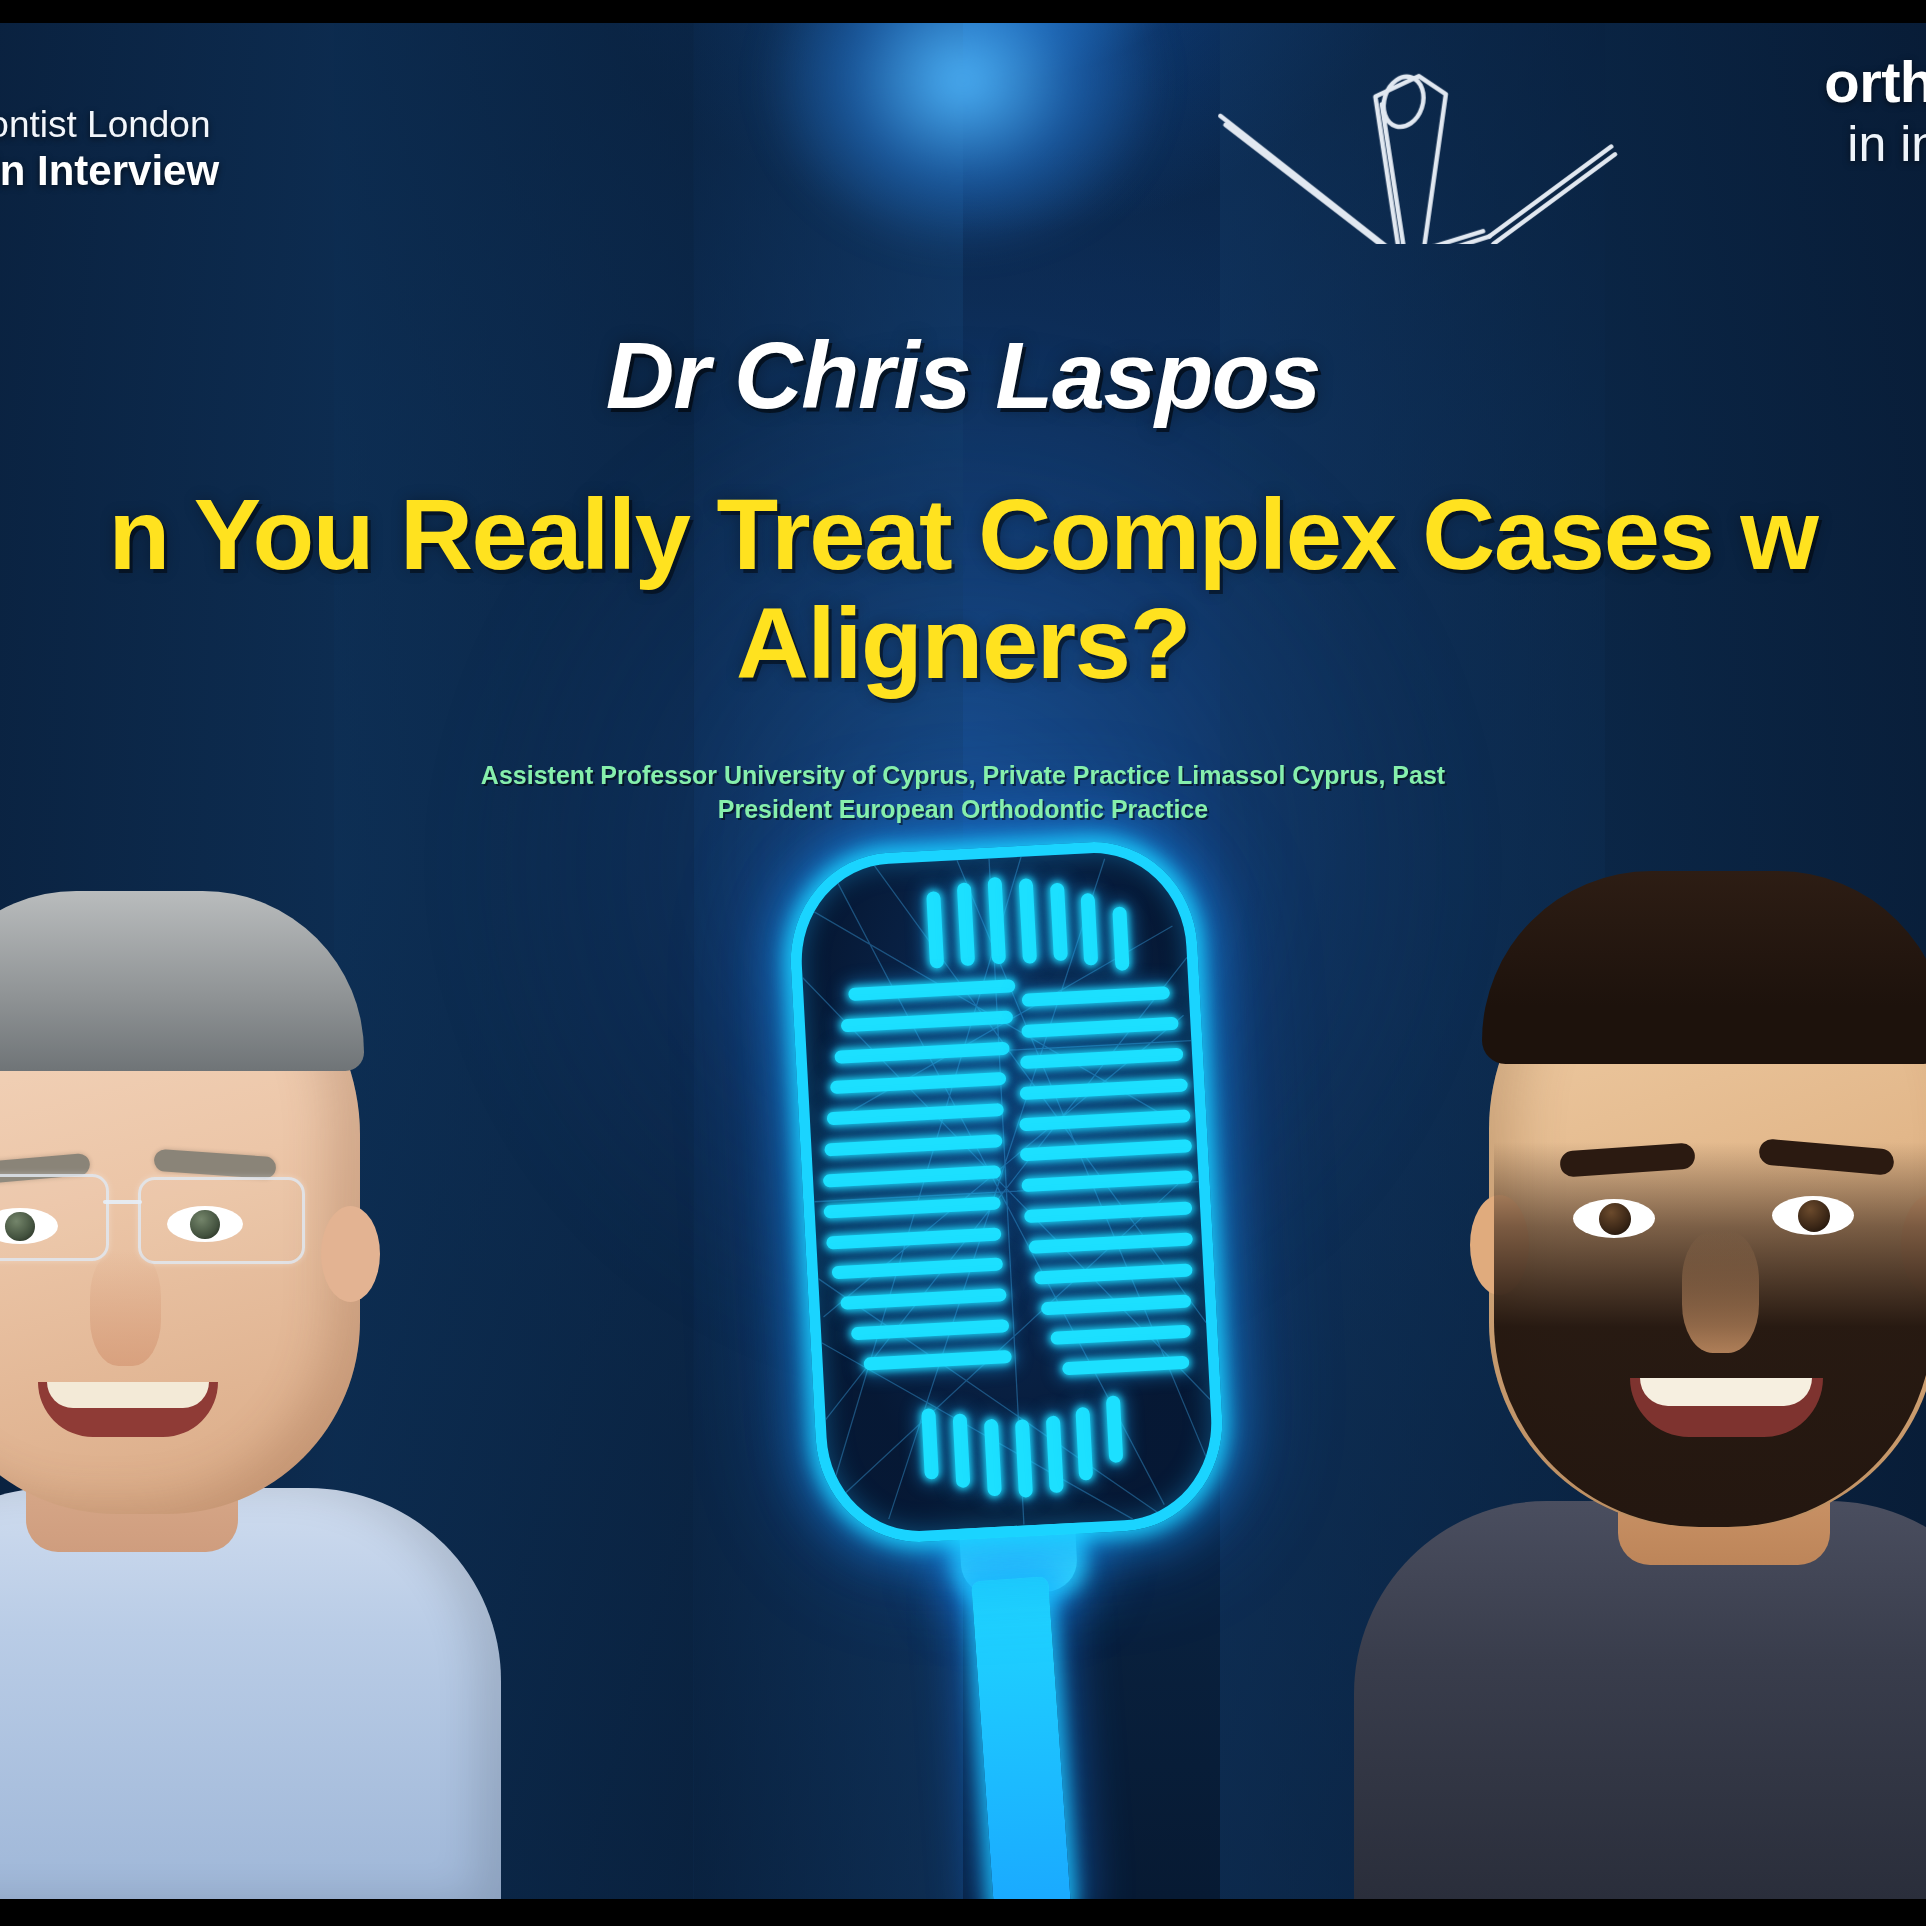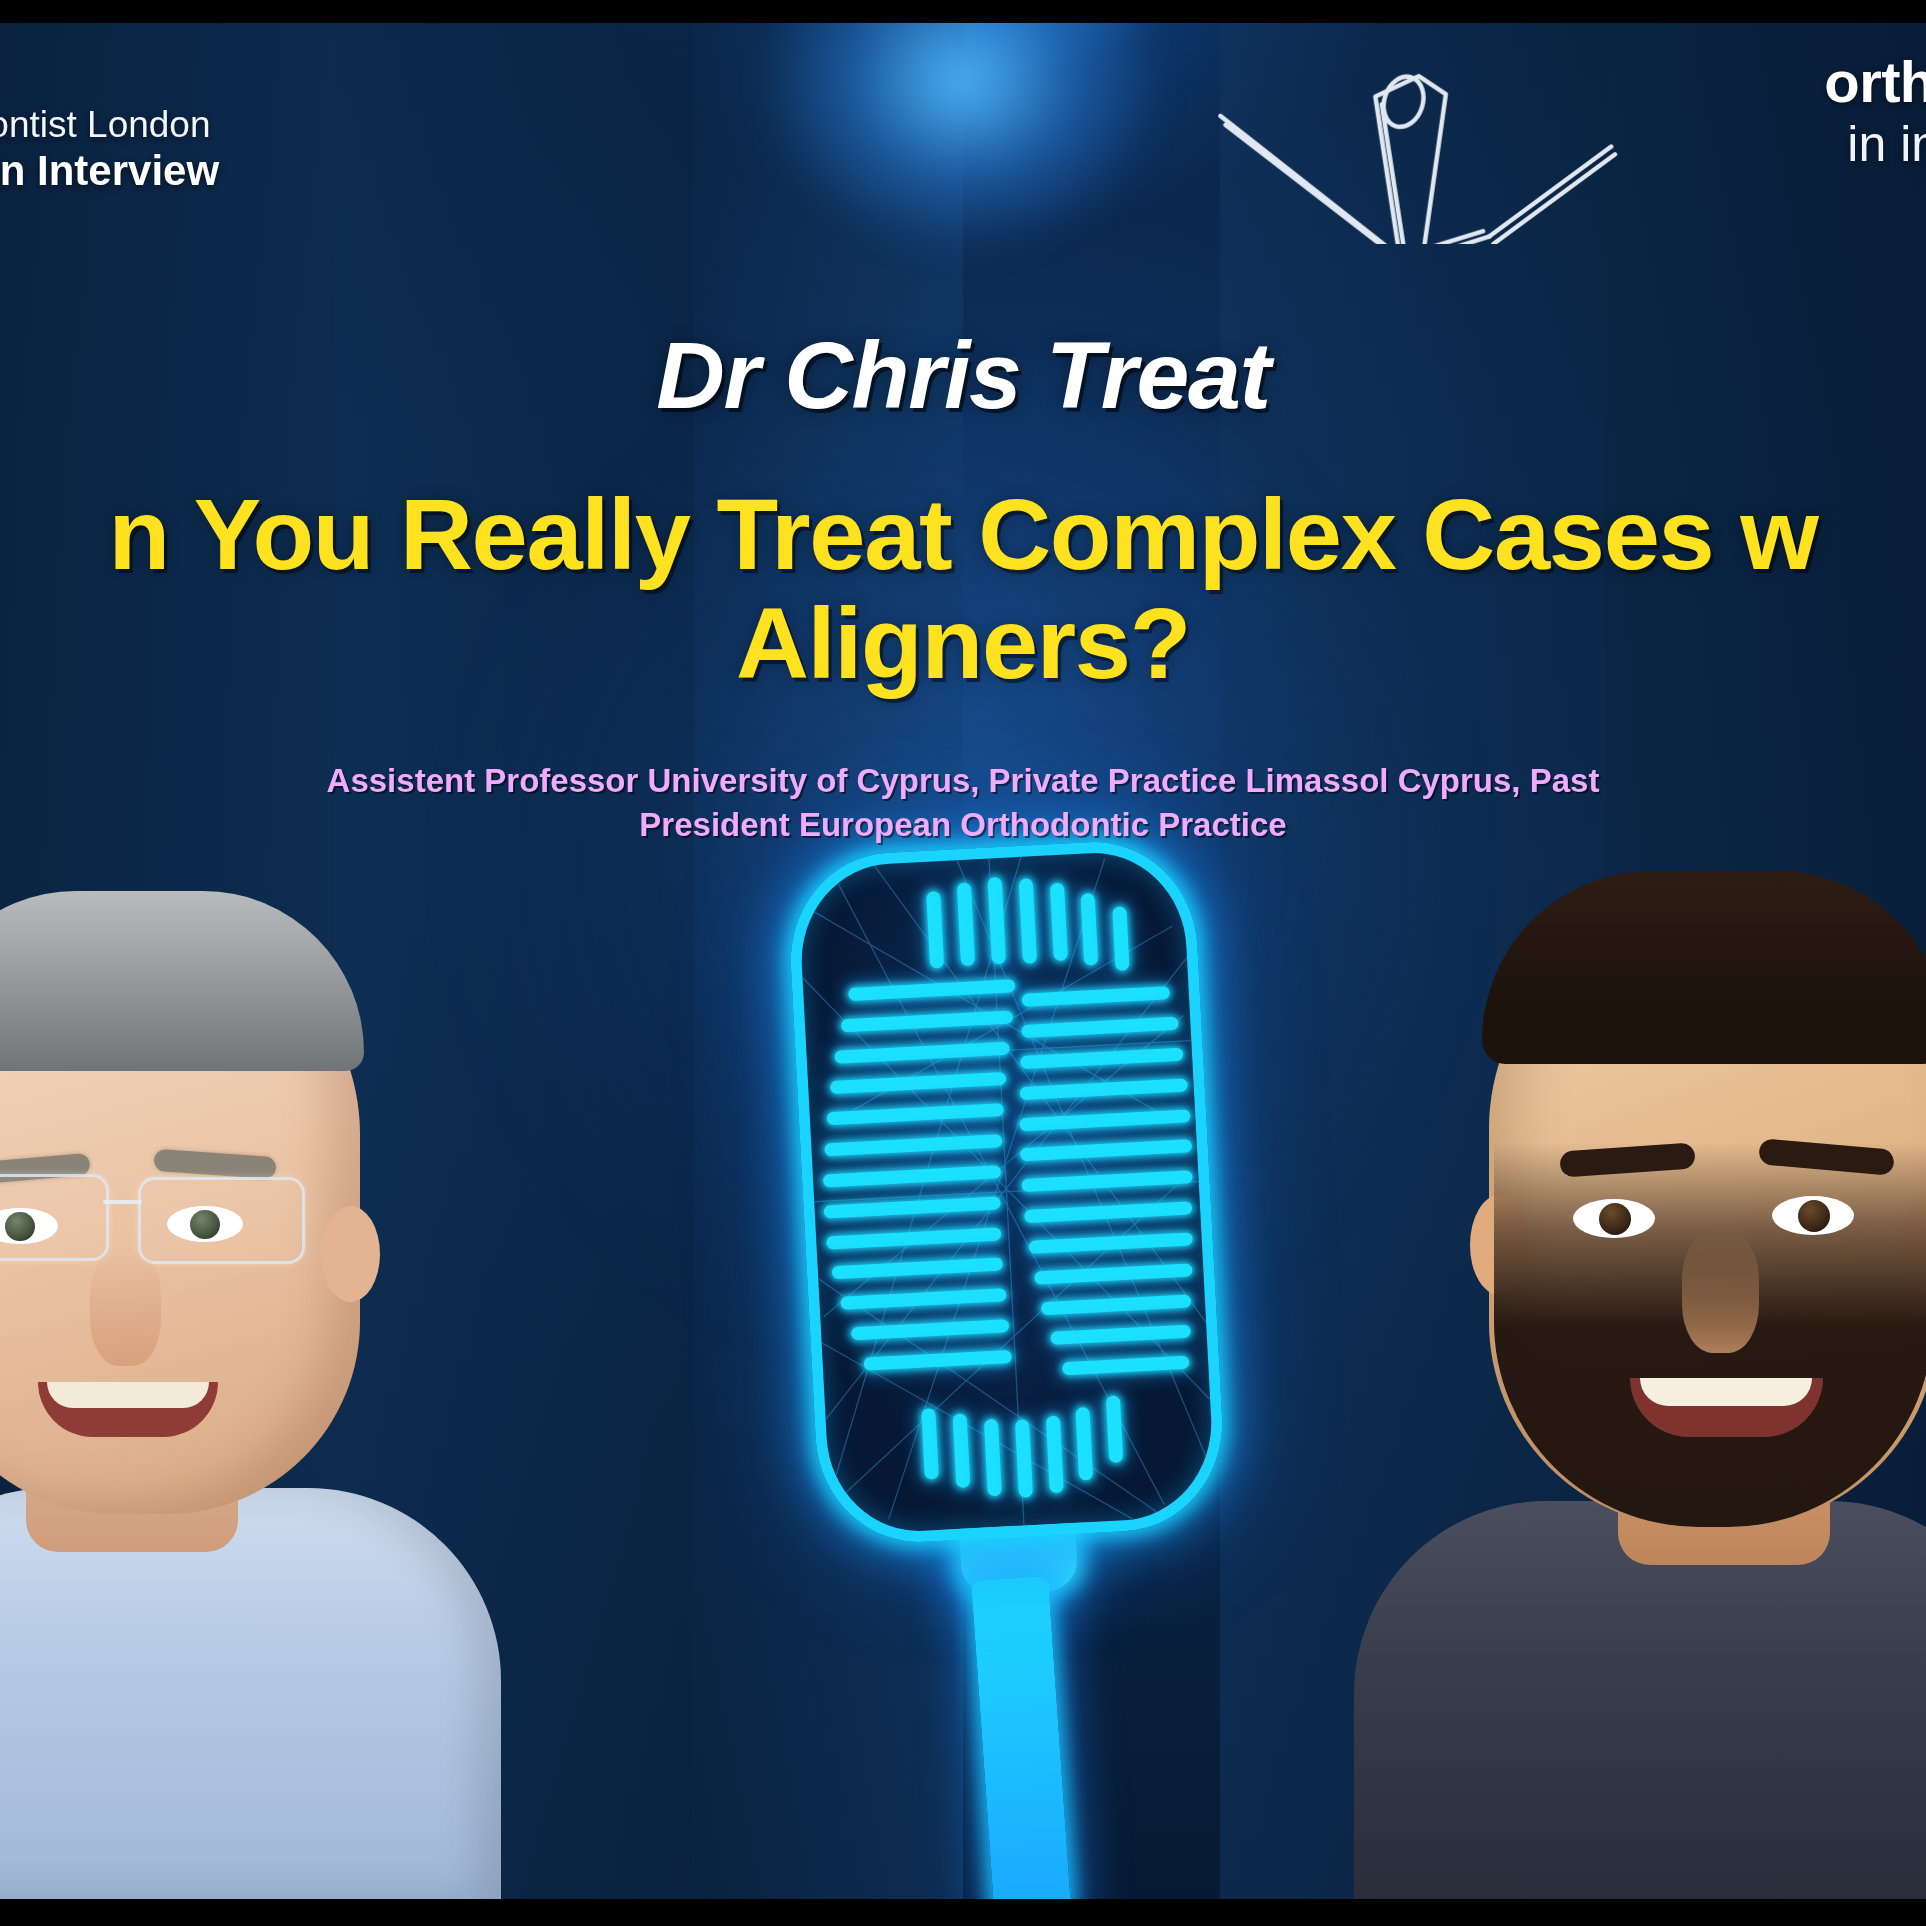--- a/index.html
+++ b/index.html
@@ -67,21 +67,21 @@
     text-shadow:3.2px 3.9px 0 rgba(0,0,0,.55), 0 0 16.7px rgba(0,0,0,.35);
   }
   .headline{
     position:absolute;left:-135px;right:-135px;top:480px;text-align:center;z-index:35;
     font-size:101px;font-weight:bold;color:#FFE21F;line-height:1.08;
     letter-spacing:-1.3px;
     text-shadow:3.2px 3.9px 0 rgba(0,0,0,.45), 0 0 15.4px rgba(0,0,0,.3);
   }
   .credential{
     position:absolute;left:270px;right:270px;top:759px;text-align:center;z-index:35;
-    font-size:33px;font-weight:bold;color:#f0abfc;line-height:1.34;
+    font-size:25px;font-weight:bold;color:#86efac;line-height:1.34;
     text-shadow:1.9px 1.9px 0 rgba(0,0,0,.5);
   }
 
   
   .mic-wrap{position:absolute;left:745px;top:847px;width:501px;height:1053px;z-index:25;}
   .mic-head{
     position:absolute;left:58px;top:0;width:385px;height:668px;
     border-radius:103px/109px;
     border:11.6px solid #1ad4ff;
     background:
@@ -241,21 +241,21 @@
     <div class="tl-l1">ned</div>
     <div class="tl-l2">rthodontist London</div>
     <div class="tl-l3">tics in Interview</div>
   </div>
 
   <div class="tr-block">
     <div class="tr-l1">orthodon</div>
     <div class="tr-l2">in intervi</div>
   </div>
 
-  <div class="name">Dr Chris Treat</div>
+  <div class="name">Dr Chris Laspos</div>
 
   <div class="headline">
     <div>n You Really Treat Complex Cases w</div>
     <div>Aligners?</div>
   </div>
 
   <div class="credential">
     <div>Assistent Professor University of Cyprus, Private Practice Limassol Cyprus, Past</div>
     <div>President European Orthodontic Practice</div>
   </div>

